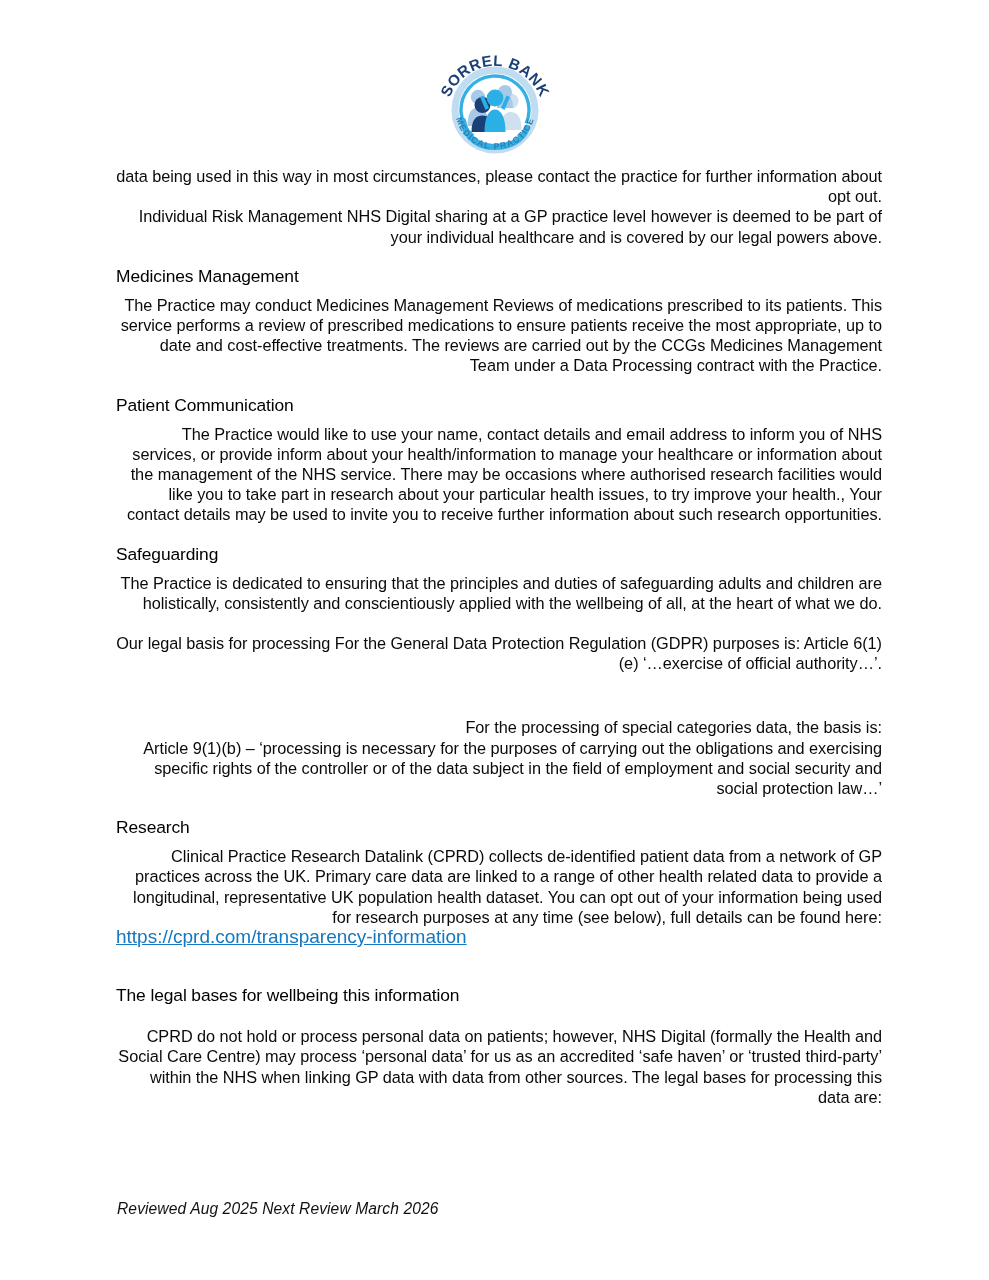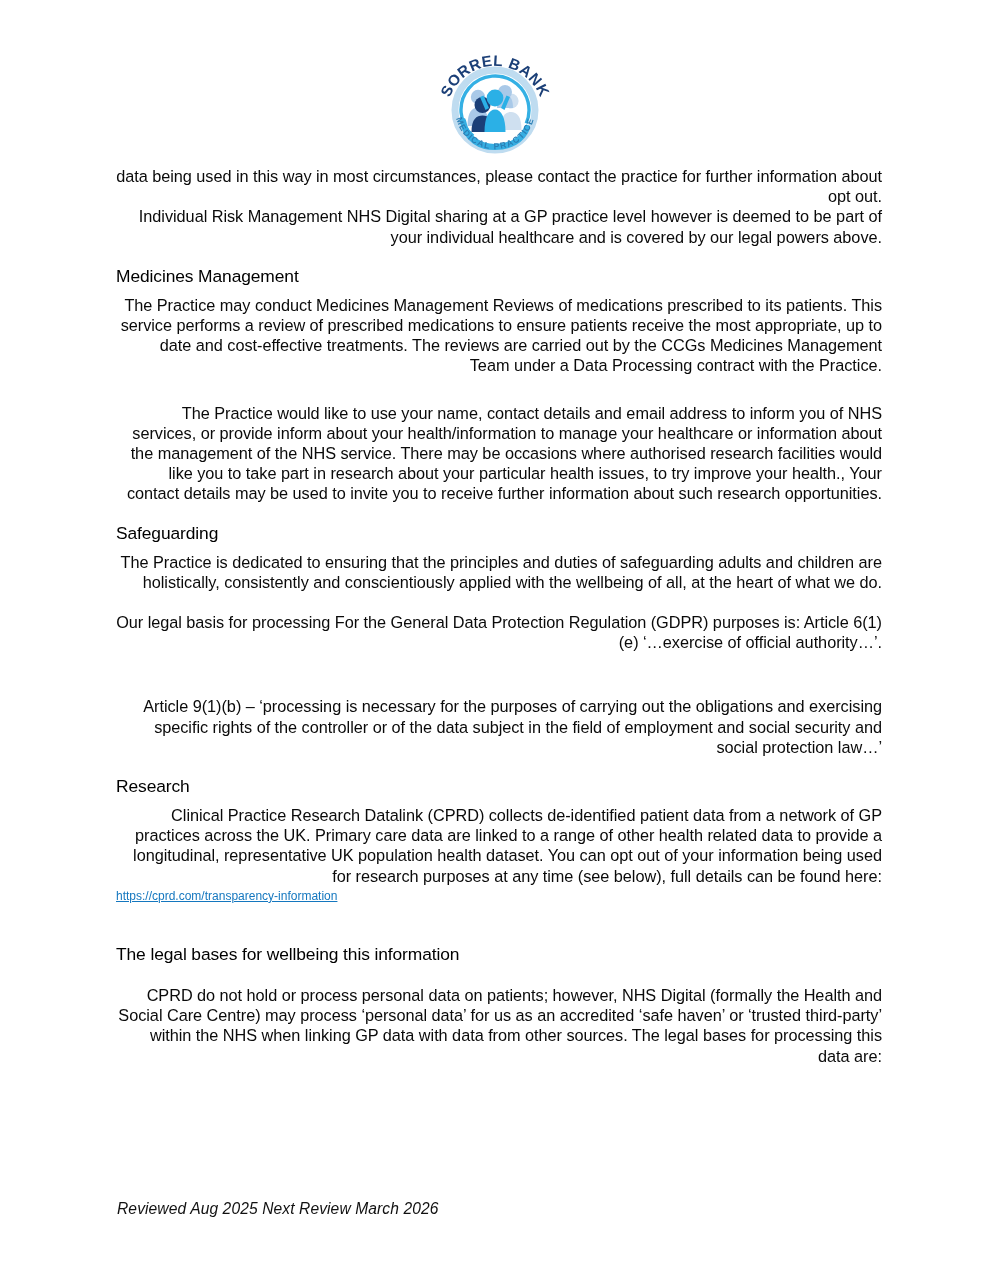--- a/index.html
+++ b/index.html
@@ -59,21 +59,21 @@
   }
   .gap-md  { height: 19px; }
   .gap-lg  { height: 20px; }
   .gap-xl  { height: 38px; }
   .gap-xxl { height: 44px; }
   .gap-head { height: 8px; }
 
   a.doclink {
     color: #1477bf;
     text-decoration: underline;
-    font-size: 12px;
+    font-size: 19px;
     line-height: 20.2px;
   }
 
   
   .footer {
     position: absolute;
     left: 117px;
     top: 1199px;
     font-family: "Liberation Sans", sans-serif;
     font-size: 15.6px;
@@ -137,32 +137,34 @@
     <div class="gap-md"></div>
 
     
     <h2 class="h2">Medicines Management</h2>
     <div class="gap-head"></div>
     <p class="para">The Practice may conduct Medicines Management Reviews of medications prescribed to its patients. This service performs a review of prescribed medications to ensure patients receive the most appropriate, up to date and cost-effective treatments. The reviews are carried out by the CCGs Medicines Management Team under a Data Processing contract with the Practice.</p>
 
     <div class="gap-md"></div>
 
     
+    <h2 class="h2">Patient Communication</h2>
     <div class="gap-head"></div>
     <p class="para">The Practice would like to use your name, contact details and email address to inform you of NHS services, or provide inform about your health/information to manage your healthcare or information about the management of the NHS service. There may be occasions where authorised research facilities would like you to take part in research about your particular health issues, to try improve your health., Your contact details may be used to invite you to receive further information about such research opportunities.</p>
 
     <div class="gap-md"></div>
 
     
     <h2 class="h2">Safeguarding</h2>
     <div class="gap-head"></div>
     <p class="para">The Practice is dedicated to ensuring that the principles and duties of safeguarding adults and children are holistically, consistently and conscientiously applied with the wellbeing of all, at the heart of what we do.</p>
     <div class="gap-lg"></div>
     <p class="para">Our legal basis for processing For the General Data Protection Regulation (GDPR) purposes is: Article 6(1)(e) ‘…exercise of official authority…’.</p>
     <div class="gap-xxl"></div>
+    <p class="para">For the processing of special categories data, the basis is:</p>
     <p class="para">Article 9(1)(b) – ‘processing is necessary for the purposes of carrying out the obligations and exercising specific rights of the controller or of the data subject in the field of employment and social security and social protection law…’</p>
 
     <div class="gap-md"></div>
 
     
     <h2 class="h2">Research</h2>
     <div class="gap-head"></div>
     <p class="para">Clinical Practice Research Datalink (CPRD) collects de-identified patient data from a network of GP practices across the UK. Primary care data are linked to a range of other health related data to provide a longitudinal, representative UK population health dataset. You can opt out of your information being used for research purposes at any time (see below), full details can be found here:</p>
     <a class="doclink" href="#">https://cprd.com/transparency-information</a>
 

